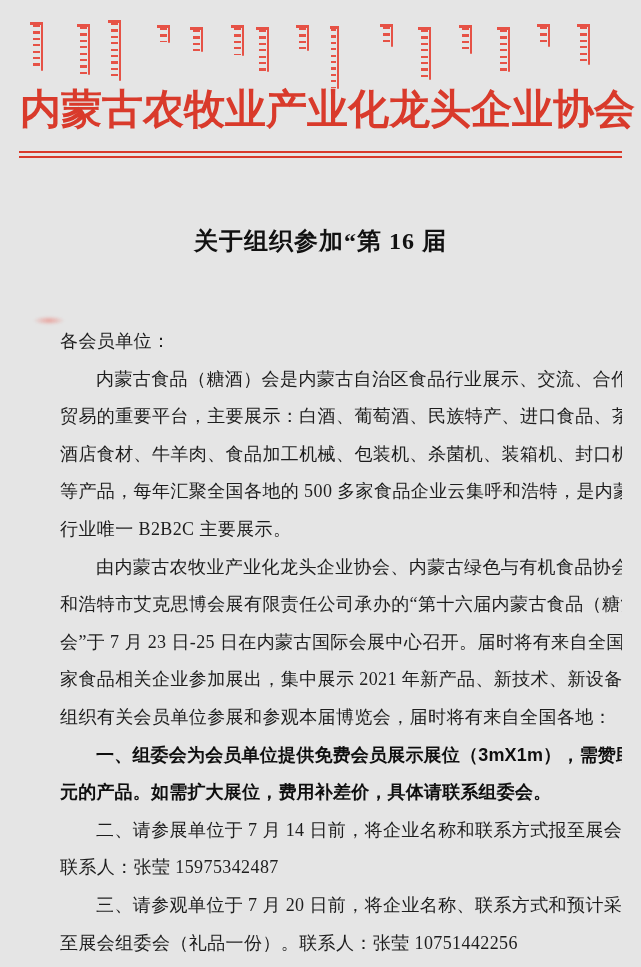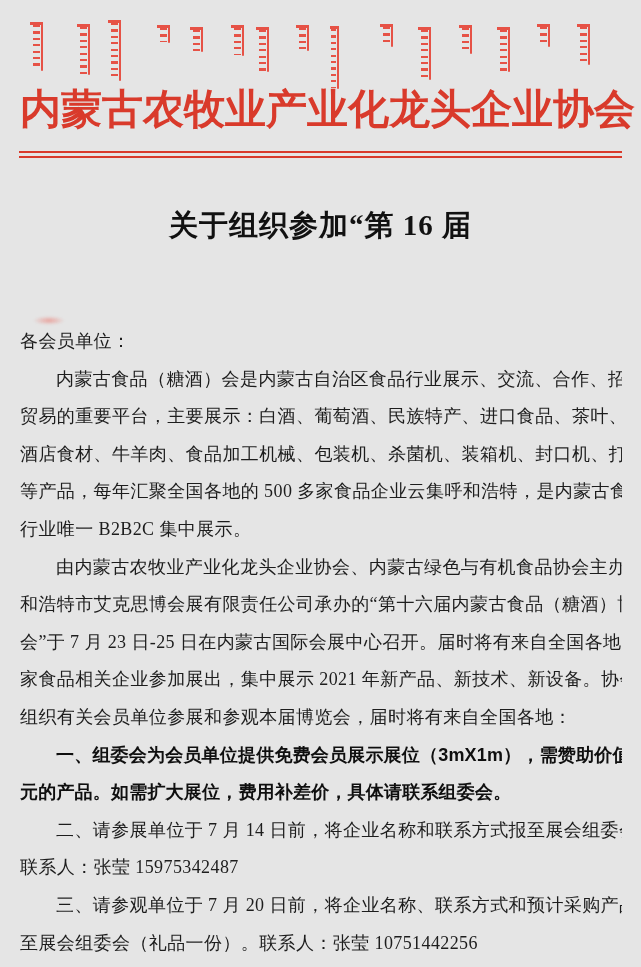--- a/index.html
+++ b/index.html
@@ -33,31 +33,31 @@
     border-top:2.5px solid #d93a2b; border-bottom:2px solid #d93a2b;
   }
   .smudge {
     position:absolute; left:33px; top:316px; width:32px; height:9px;
     background:radial-gradient(ellipse at center, rgba(236,110,100,.55), rgba(236,110,100,0) 70%);
     filter:blur(1px);
   }
 
   
   .title {
-    position:absolute; left:0; right:0; top:206px; margin:0;
-    font-size:29px; font-weight:bold; color:#111; text-align:center;
+    position:absolute; left:0; right:0; top:206px; margin:16px;
+    font-size:24px; font-weight:bold; color:#111; text-align:center;
     line-height:39px; letter-spacing:1px;
   }
 
   
   .bodytext {
     position:absolute; left:20px; right:19px; top:323px;
     font-size:18px; color:#1d1d1d; line-height:37.6px; letter-spacing:0.4px;
   }
-  .ln { text-align:justify; text-align-last:justify; white-space:nowrap; overflow:hidden; }
+  .ln { text-align:justify; text-align-last:justify; white-space:nowrap; overflow:hidden;margin-left:40px; }
   .ln.last { text-align:left; text-align-last:left; }
   .ln.ind { text-indent:2em; }
   .ln.bold {
     font-weight:bold; color:#0f0f0f;
     font-family:"Liberation Sans","DejaVu Sans",sans-serif; letter-spacing:0.2px;
   }
 </style>
 </head>
 <body>
 
@@ -89,21 +89,21 @@
     <div>关于组织参加“第 16 届</div>
   </h1>
 
   <div class="bodytext">
     <div class="ln last">各会员单位：</div>
 
     <div class="ln ind">内蒙古食品（糖酒）会是内蒙古自治区食品行业展示、交流、合作、招商、</div>
     <div class="ln">贸易的重要平台，主要展示：白酒、葡萄酒、民族特产、进口食品、茶叶、饮料、</div>
     <div class="ln">酒店食材、牛羊肉、食品加工机械、包装机、杀菌机、装箱机、封口机、打码机</div>
     <div class="ln">等产品，每年汇聚全国各地的 500 多家食品企业云集呼和浩特，是内蒙古食品</div>
-    <div class="ln last">行业唯一 B2B2C 集中展示。</div>
+    <div class="ln last">行业唯一 B2B2C 主要展示。</div>
 
     <div class="ln ind">由内蒙古农牧业产业化龙头企业协会、内蒙古绿色与有机食品协会主办、呼</div>
     <div class="ln">和浩特市艾克思博会展有限责任公司承办的“第十六届内蒙古食品（糖酒）博览</div>
     <div class="ln">会”于 7 月 23 日-25 日在内蒙古国际会展中心召开。届时将有来自全国各地 600</div>
     <div class="ln">家食品相关企业参加展出，集中展示 2021 年新产品、新技术、新设备。协会拟</div>
     <div class="ln last">组织有关会员单位参展和参观本届博览会，届时将有来自全国各地：</div>
 
     <div class="ln ind bold">一、组委会为会员单位提供免费会员展示展位（3mX1m），需赞助价值 2000</div>
     <div class="ln last bold">元的产品。如需扩大展位，费用补差价，具体请联系组委会。</div>
 

